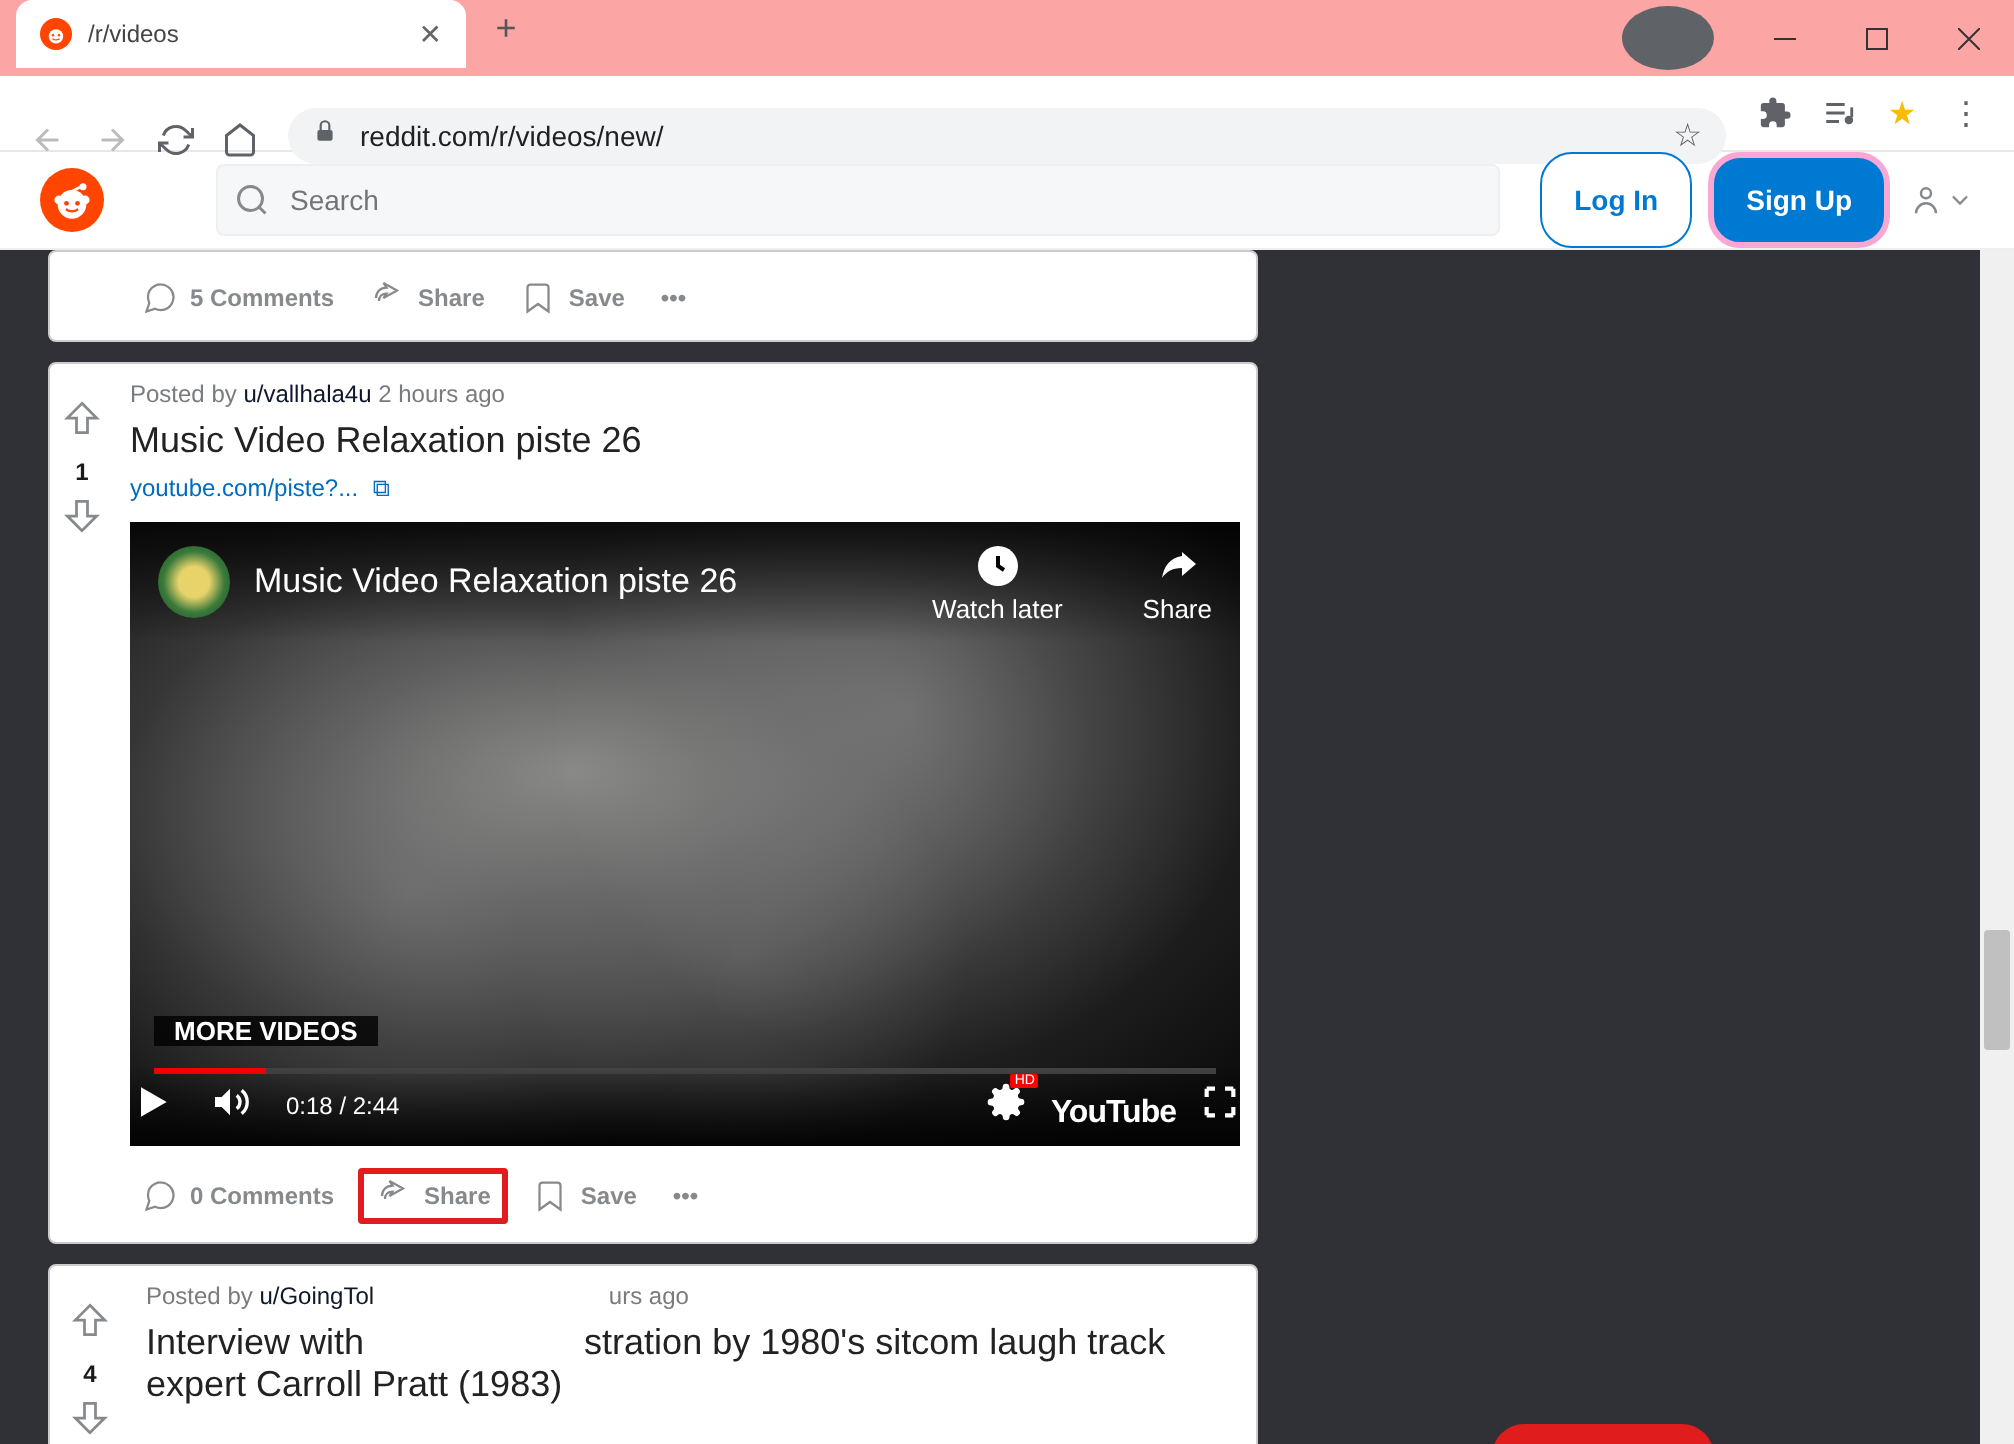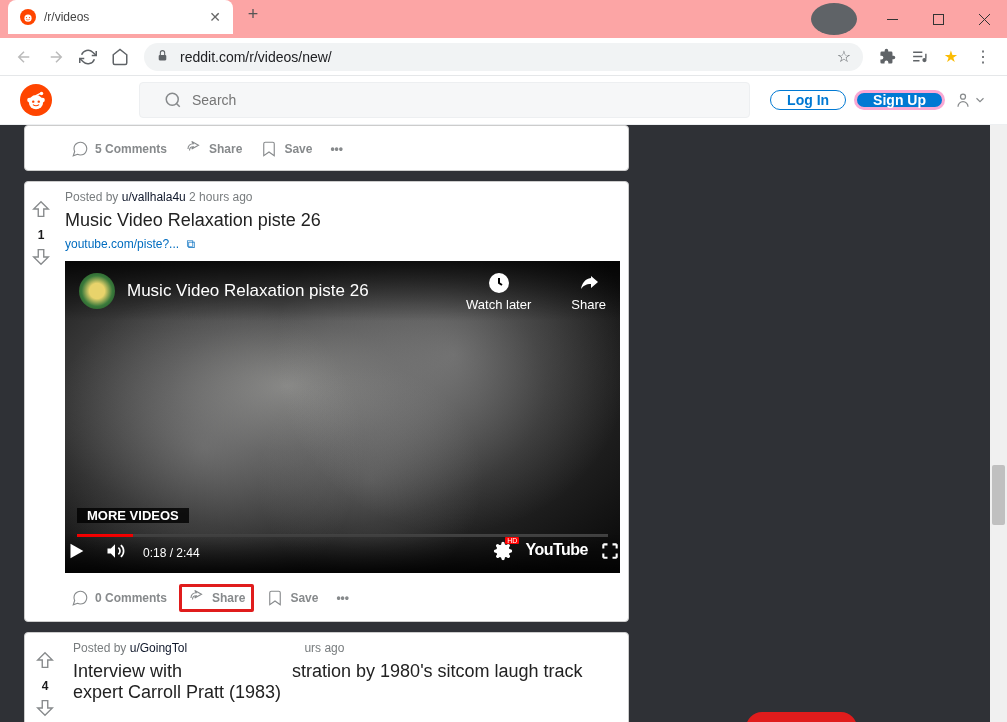--- a/index.html
+++ b/index.html
@@ -7,35 +7,35 @@
 .titlebar{height:38px;background:#fca5a5;display:flex;align-items:flex-start}
 .tab{background:#fff;border-radius:8px 8px 0 0;height:34px;width:225px;display:flex;align-items:center;padding:0 12px;margin-left:8px}
 .tab-favicon{width:16px;height:16px;background:#ff4500;border-radius:50%;margin-right:8px;display:flex;align-items:center;justify-content:center}
 .tab-favicon svg{width:12px;height:12px}
 .tab-title{flex:1;font-size:12px;color:#444}
 .tab-close{color:#666;font-size:14px;cursor:pointer}
 .tab-new{width:28px;height:28px;display:flex;align-items:center;justify-content:center;color:#555;font-size:18px;margin-left:6px;margin-bottom:3px}
 .winbtns{margin-left:auto;display:flex;align-items:center;height:100%;padding-right:0}
 .winbtns span{width:46px;height:32px;display:flex;align-items:center;justify-content:center;color:#333;font-size:13px}
 .circle-icon{width:16px;height:16px;border-radius:50%;background:#5f6367;margin:0 12px}
-.urlbar{height:38px;background:#fff;border-bottom:1px solid #e5e7e9;display:flex;align-items:center;padding:16px 8px}
+.urlbar{height:38px;background:#fff;border-bottom:1px solid #e5e7e9;display:flex;padding:16px 8px}
 .urlbar .nav{width:32px;height:32px;display:flex;align-items:center;justify-content:center;color:#5f6367}
 .nav.disabled{color:#bbb}
 .omnibox{flex:1;height:28px;background:#f1f3f4;border-radius:14px;display:flex;align-items:center;padding:0 12px;margin:0 8px}
 .omnibox .lock{width:14px;color:#5f6367;margin-right:10px}
 .omnibox .url{font-size:14px;color:#202124;flex:1}
 .urlbar .righticons{display:flex;align-items:center}
 .urlbar .righticons span{width:32px;height:32px;display:flex;align-items:center;justify-content:center;color:#5f6367}
 .reddit-header{height:49px;background:#fff;border-bottom:1px solid #edeff1;display:flex;align-items:center;padding:0 20px}
 .reddit-logo{width:32px;height:32px;background:#ff4500;border-radius:50%;display:flex;align-items:center;justify-content:center}
 .reddit-logo svg{width:22px;height:22px}
-.search-box{flex:1;height:36px;background:#f6f7f8;border:1px solid #edeff1;border-radius:4px;margin:0 20px 0 87px;display:flex;align-items:center;padding:0 24px}
+.search-box{flex:1;height:36px;background:#f6f7f8;border:1px solid #edeff1;border-radius:4px;margin:0 20px 0 56px;display:flex;align-items:center;padding:0 8px}
 .search-box svg{width:18px;height:18px;color:#878a8c;margin-right:10px}
 .search-box input{border:0;background:transparent;flex:1;font-size:14px;color:#1c1c1c;outline:none}
-.login-btn,.signup-btn{height:20px;padding:0 16px;border-radius:16px;font-size:14px;font-weight:700;cursor:pointer;display:flex;align-items:center}
+.login-btn,.signup-btn{height:48px;padding:0 16px;border-radius:16px;font-size:14px;font-weight:700;cursor:pointer;display:flex;align-items:center}
 .login-btn{border:1px solid #0079d3;color:#0079d3;background:#fff;margin-right:8px}
 .signup-btn{background:#0079d3;color:#fff;border:3px solid #f9a8d4}
 .user-dropdown{margin-left:8px;display:flex;align-items:center;color:#878a8c}
 .main-area{position:relative;background:#2f3136;height:635px;overflow:hidden}
 .post-card{background:#fff;border-radius:4px;border:1px solid #ccc;margin-left:24px;margin-top:0;width:605px;display:flex;padding:8px 0 8px 0;position:relative}
 .vote-col{width:40px;display:flex;flex-direction:column;align-items:center;padding-top:8px}
 .vote-arrow{color:#878a8c;cursor:pointer}
 .vote-score{font-size:12px;font-weight:700;color:#1a1a1b;margin:4px 0}
 .post-body{flex:1;padding:0 8px}
 .post-meta{font-size:12px;color:#787c7e;margin-bottom:6px}
@@ -51,21 +51,21 @@
 .vp-title{color:#fff;font-size:17px;flex:1}
 .vp-topicons{display:flex;gap:40px;color:#fff}
 .vp-topicons div{display:flex;flex-direction:column;align-items:center;font-size:13px}
 .vp-topicons svg{margin-bottom:2px}
 .more-videos{position:absolute;left:12px;bottom:50px;background:#000c;color:#fff;font-size:13px;font-weight:700;padding:0 10px}
 .controls{position:absolute;bottom:0;left:0;right:0;height:40px;background:linear-gradient(#0000,#000000e0);display:flex;align-items:center;padding:0 0}
 .progress{position:absolute;bottom:36px;left:12px;right:12px;height:3px;background:#444}
 .progress-fill{height:100%;background:#ff0000;width:10.5%}
 .play-btn,.vol-btn{color:#fff;margin-right:18px;cursor:pointer}
 .time{color:#fff;font-size:12px;margin-right:auto}
-.yt-right{display:flex;align-items:flex-start;gap:12px;color:#fff}
+.yt-right{display:flex;align-items:flex-end;gap:12px;color:#fff}
 .cc-hd{position:relative}
 .yt-text{font-weight:700;font-size:16px;letter-spacing:-.5px}
 .actions{display:flex;align-items:center;margin-top:10px;gap:6px}
 .action-btn{display:flex;align-items:center;gap:6px;padding:6px 6px;color:#878a8c;font-size:12px;font-weight:700;cursor:pointer;border-radius:2px}
 .share-box{border:3px solid #e01c1c;padding:2px 6px}
 .card-top{background:#fff;border-radius:4px;border:1px solid #ccc;margin-left:24px;width:605px;padding:8px 40px 6px 0}
 .card-top .actions{margin-left:40px;margin-top:0}
 .back-to-top{position:absolute;right:150px;bottom:16px;background:#e01c1c;color:#fff;padding:8px 16px;border-radius:18px;font-size:14px;font-weight:700;cursor:pointer;border:0}
 .scrollbar{position:absolute;right:0;top:0;width:17px;height:100%;background:#f0f0f0}
 .scrollthumb{position:absolute;right:2px;width:13px;height:60px;background:#c0c0c0;border-radius:2px;top:340px}

